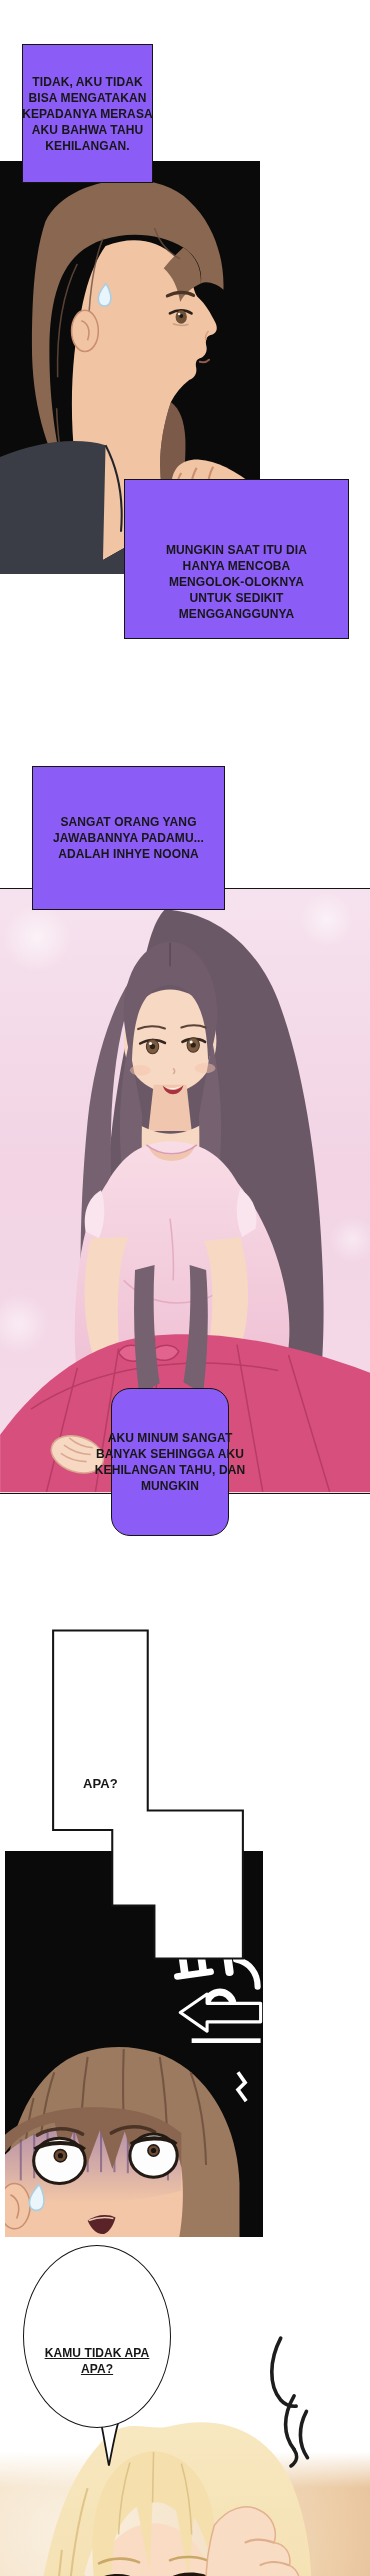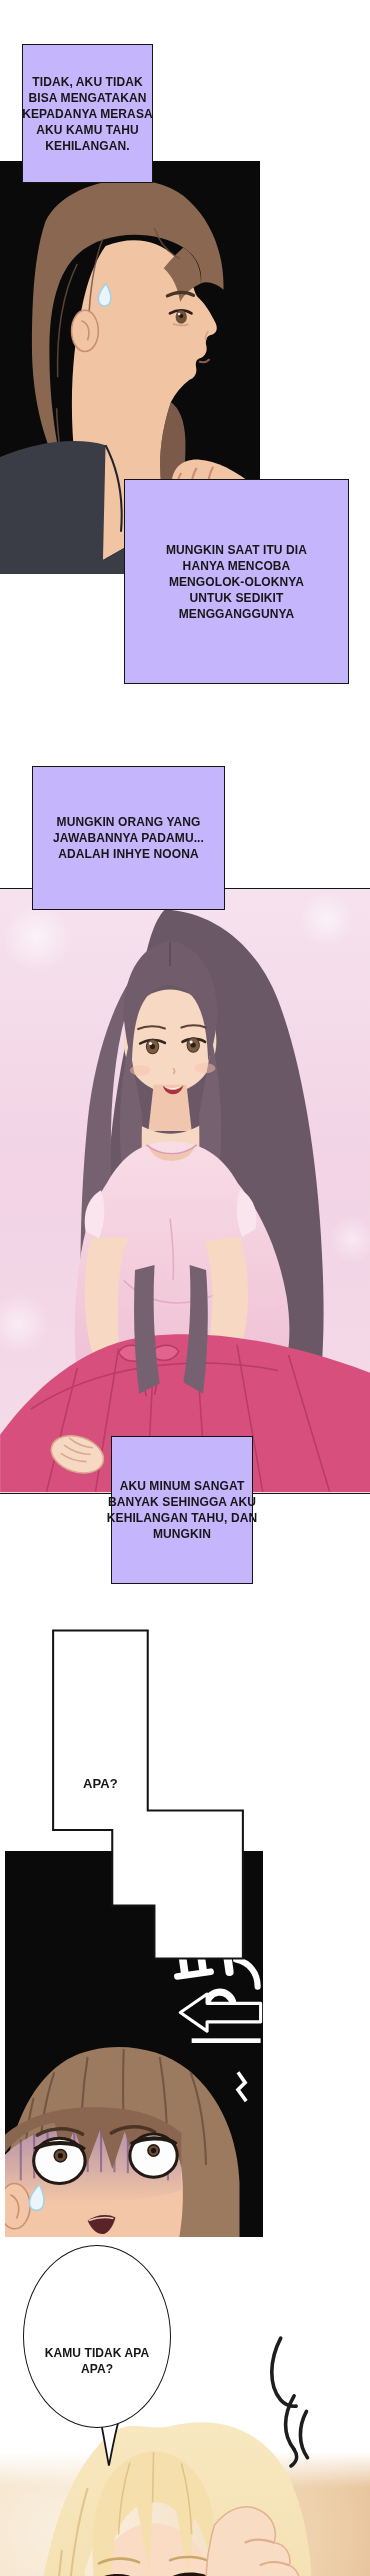--- a/index.html
+++ b/index.html
@@ -1,41 +1,41 @@
 <!DOCTYPE html>
 <html style="font-size:8.2px"><head>
 <meta charset="utf-8">
 <style>
   html,body{margin:0;padding:0;background:#ffffff;}
   #page{position:relative;width:371px;height:3435px;background:#ffffff;overflow:hidden;
         font-family:"Liberation Sans",sans-serif;}
   .abs{position:absolute;}
   .panel{position:absolute;box-sizing:border-box;}
-  .nbox{position:absolute;box-sizing:border-box;background:#c4b5fd;border:1.5px solid #141414;
+  .nbox{position:absolute;box-sizing:border-box;background:#8b5cf6;border:1.5px solid #141414;
         display:flex;align-items:center;justify-content:center;z-index:10;}
   .btxt{font-weight:700;font-size:12px;line-height:16px;letter-spacing:0.1px;color:#171717;
         text-align:center;white-space:nowrap;}
   .btxt div{white-space:nowrap;}
   .balloon{position:absolute;box-sizing:border-box;background:#ffffff;border:1.8px solid #141414;
            border-radius:50%;z-index:10;}
   .overtext{position:absolute;z-index:12;}
   svg{display:block;}
-  .z5{z-index:5;} .z9{z-index:9;} .z11{z-index:11;}
+  .z5{z-index:5;} .z9{z-index:9;} .z11{z-index:11;text-decoration:underline;}
 </style>
 </head>
 <body>
 
 <div id="page">
 
   <div class="nbox" style="left:22px;top:44px;width:131px;height:139px;">
     <div class="btxt">
       <div>TIDAK, AKU TIDAK</div>
       <div>BISA MENGATAKAN</div>
       <div>KEPADANYA MERASA</div>
-      <div>AKU KAMU TAHU</div>
+      <div>AKU BAHWA TAHU</div>
       <div>KEHILANGAN.</div>
     </div>
   </div>
 
   <div class="panel" style="left:0;top:161px;width:260px;height:413px;background:#0a0a0a;">
     <svg width="260" height="413" viewBox="0 0 505 802">
       <rect width="505" height="802" fill="#0a0a0a"></rect>
 
       <path d="M205,165 C275,138 338,162 368,225 C378,246 377,258 386,266 C399,278 409,295 418,313
                C425,327 419,336 409,338 C401,340 398,349 401,360 C403,370 398,380 388,383
@@ -72,33 +72,33 @@
       <g stroke="#c98f70" stroke-width="4" fill="none">
         <path d="M352,606 C342,622 340,644 348,664"></path>
         <path d="M382,596 C370,616 368,644 378,668"></path>
         <path d="M414,594 C402,616 400,646 412,672"></path>
         <path d="M344,668 C356,676 372,678 386,674"></path>
       </g>
       <path d="M505,750 C470,754 430,748 398,726 L430,802 L505,802 Z" fill="#25272d"></path>
     </svg>
   </div>
 
-  <div class="nbox" style="left:124px;top:479px;width:225px;height:205px;padding-top:62px;align-items:flex-start;">
+  <div class="nbox" style="left:124px;top:479px;width:225px;height:160px;padding-top:62px;align-items:flex-start;">
     <div class="btxt">
       <div>MUNGKIN SAAT ITU DIA</div>
       <div>HANYA MENCOBA</div>
       <div>MENGOLOK-OLOKNYA</div>
       <div>UNTUK SEDIKIT</div>
       <div>MENGGANGGUNYA</div>
     </div>
   </div>
 
   <div class="nbox" style="left:32px;top:766px;width:193px;height:144px;">
     <div class="btxt">
-      <div>MUNGKIN ORANG YANG</div>
+      <div>SANGAT ORANG YANG</div>
       <div>JAWABANNYA PADAMU...</div>
       <div>ADALAH INHYE NOONA</div>
     </div>
   </div>
 
   <div class="panel" style="left:0;top:888px;width:371px;height:606px;border-top:1.5px solid #141414;border-bottom:1.5px solid #141414;overflow:hidden;
               background:
               radial-gradient(circle 49px at 10% 8%, rgba(255,255,255,.6), rgba(255,255,255,0) 70%),
               radial-gradient(circle 39px at 88% 5%, rgba(255,255,255,.55), rgba(255,255,255,0) 70%),
               radial-gradient(circle 44px at 5% 72%, rgba(255,255,255,.5), rgba(255,255,255,0) 70%),
@@ -188,21 +188,21 @@
           <path d="M124,1080 C140,1092 158,1098 176,1098"></path>
           <path d="M134,1066 C148,1078 164,1084 180,1085"></path>
         </g>
       </g>
 
       <path d="M262,740 C258,820 260,900 270,980 L310,960 C298,880 296,800 300,730 Z" fill="#75616f"></path>
       <path d="M400,740 C406,820 404,900 394,980 L356,958 C368,880 372,800 368,730 Z" fill="#75616f"></path>
     </svg>
   </div>
 
-  <div class="nbox" style="left:111px;top:1436px;width:142px;height:148px;">
+  <div class="nbox" style="left:111px;top:1388px;width:118px;height:148px;border-radius:19px;">
     <div class="btxt">
       <div>AKU MINUM SANGAT</div>
       <div>BANYAK SEHINGGA AKU</div>
       <div>KEHILANGAN TAHU, DAN</div>
       <div>MUNGKIN</div>
     </div>
   </div>
 
   <svg class="abs" style="left:49px;top:1626px;z-index:10;" width="198" height="337" viewBox="0 0 385 654">
     <polygon points="8,8 192,8 192,358 377,358 377,646 205,646 205,543 123,543 123,396 8,396" fill="#ffffff" stroke="#141414" stroke-width="4" stroke-linejoin="miter"></polygon>

